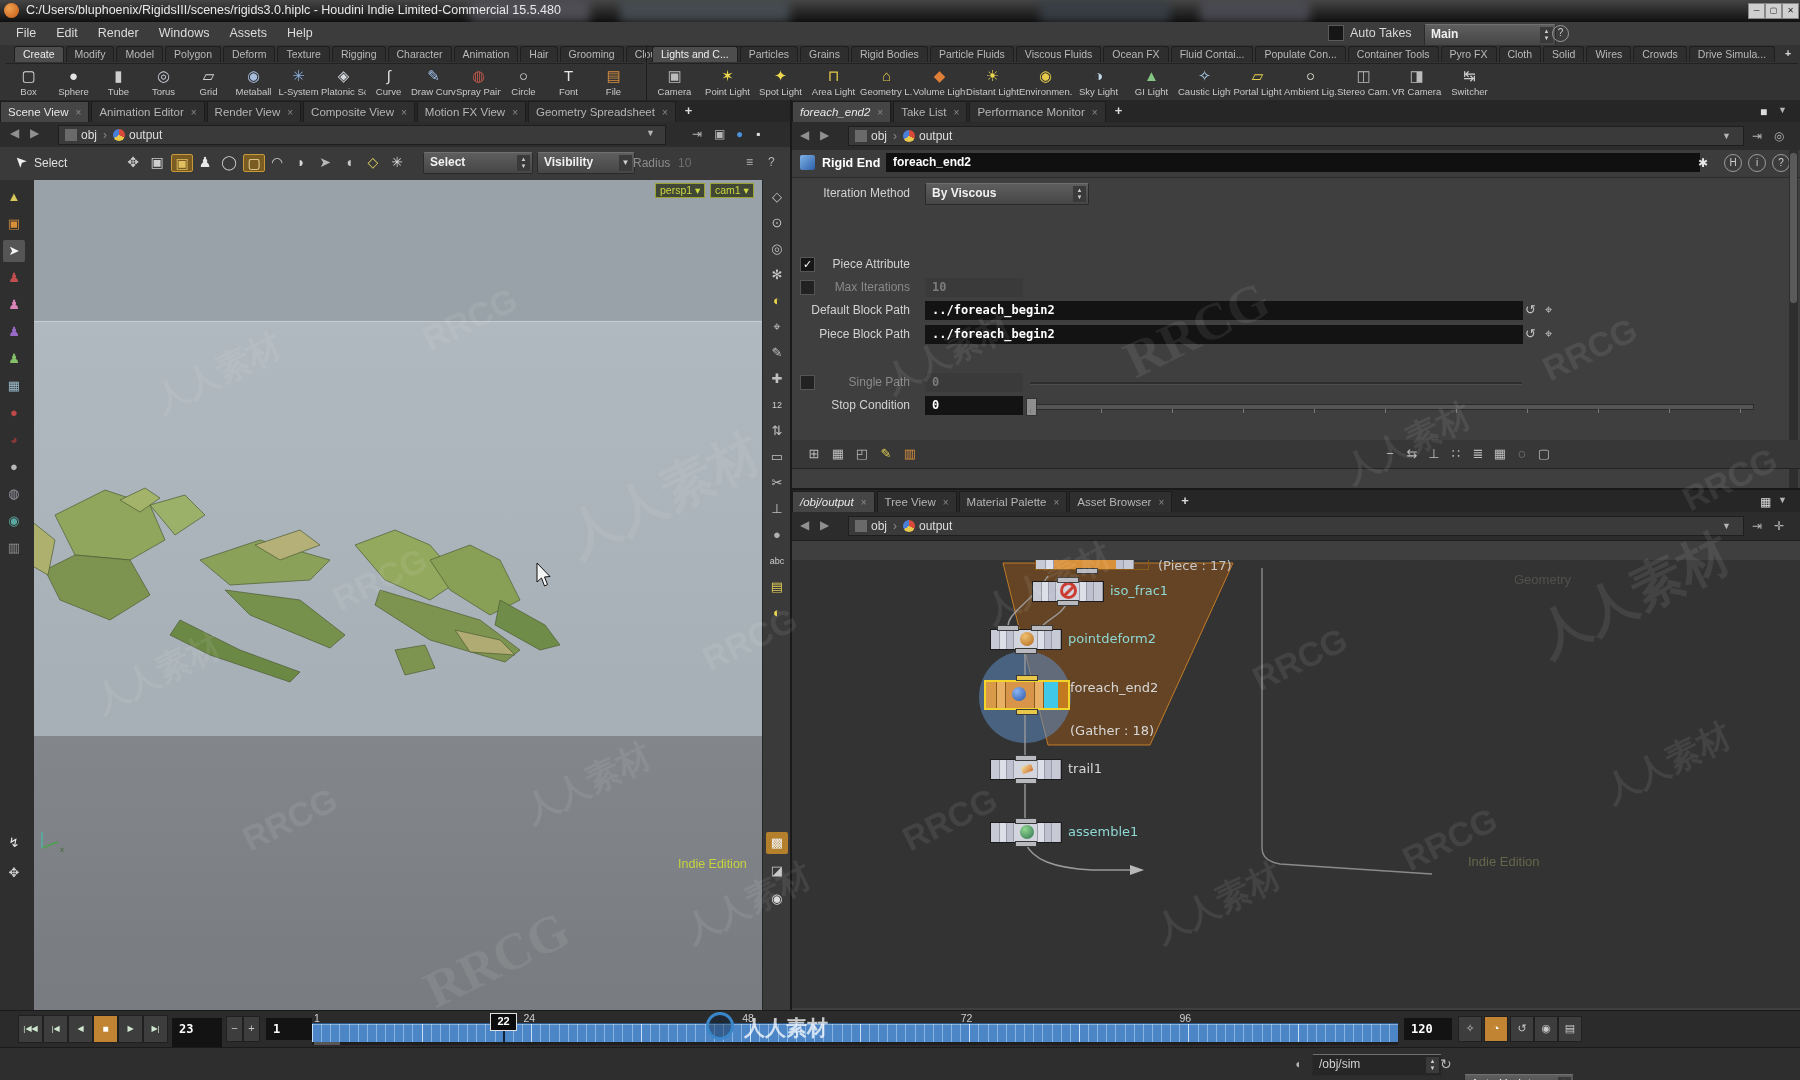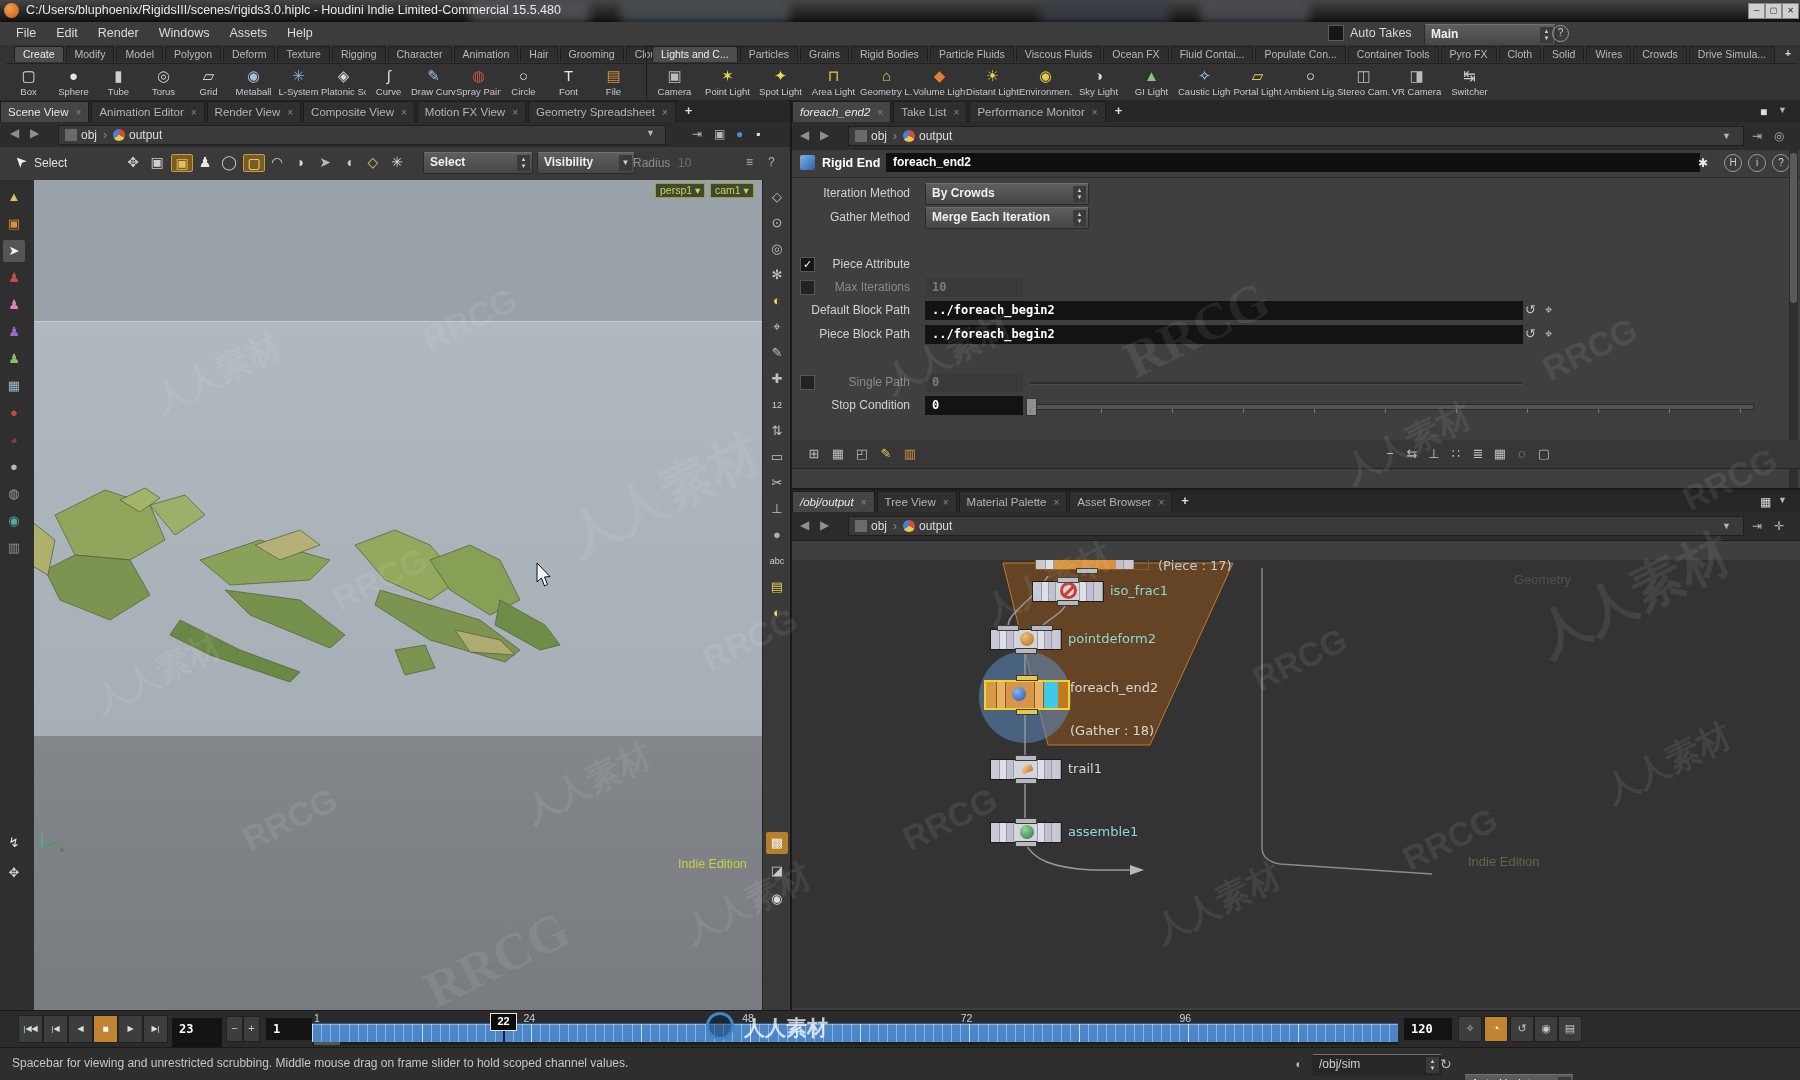--- a/index.html
+++ b/index.html
@@ -329,25 +329,21 @@
       <div class="mini" style="left:30px;top:6px;color:#fff;font-weight:bold;font-size:12.5px;">Rigid End</div>
       <div class="tfield" style="left:94px;top:3px;width:800px;background:#101010;font-family:'Liberation Sans',sans-serif;">foreach_end2</div>
       <div class="mini" style="left:906px;top:6px;color:#e8e8e8;">✱</div>
       <div class="circbtn" style="left:932px;">H</div>
       <div class="circbtn" style="left:956px;">i</div>
       <div class="circbtn" style="left:980px;">?</div>
     </div>
 
     <div class="prow" style="top:83px;">
       <span class="plabel">Iteration Method</span>
-      <div class="dd" style="left:133px;top:0;width:150px;"><span>By Crowds</span><span class="spin">▲<br>▼</span></div>
-    </div>
-    <div class="prow" style="top:107px;">
-      <span class="plabel">Gather Method</span>
-      <div class="dd" style="left:133px;top:0;width:150px;"><span>Merge Each Iteration</span><span class="spin">▲<br>▼</span></div>
+      <div class="dd" style="left:133px;top:0;width:150px;"><span>By Viscous</span><span class="spin">▲<br>▼</span></div>
     </div>
     <div class="prow" style="top:154px;">
       <div class="pcheck" style="left:8px;top:3px;">✓</div>
       <span class="plabel">Piece Attribute</span>
     </div>
     <div class="prow" style="top:177px;">
       <div class="pcheck empty" style="left:8px;top:3px;"></div>
       <span class="plabel dis">Max Iterations</span>
       <div class="tfield dis" style="left:133px;top:1px;width:84px;">10</div>
     </div>
@@ -559,21 +555,20 @@
     </div>
     <div class="tfield" style="left:1404px;top:7px;width:34px;height:22px;line-height:22px;">120</div>
     <div class="tbtn" style="left:1458px;">✧</div>
     <div class="tbtn hl" style="left:1484px;">◔</div>
     <div class="tbtn" style="left:1510px;">↺</div>
     <div class="tbtn" style="left:1534px;">◉</div>
     <div class="tbtn" style="left:1558px;">▤</div>
   </div>
 
   <div id="statusbar">
-    <div id="statusmsg">Spacebar for viewing and unrestricted scrubbing. Middle mouse drag on frame slider to hold scoped channel values.</div>
     <div class="mini" style="left:1294px;top:9px;">◖</div>
     <div class="dd" style="left:1312px;top:6px;width:116px;background:#262626;font-weight:normal;color:#d0d0d0;"><span>/obj/sim</span><span class="spin">▲<br>▼</span></div>
     <div class="mini" style="left:1440px;top:8px;font-size:14px;">↻</div>
     <div class="dd" style="left:1464px;top:6px;width:96px;font-weight:normal;margin-top:20px;"><span>Auto Update</span><span class="spin">▲<br>▼</span></div>
   </div>
 
   <div id="wm">
     <div id="wm-tiles">
         <div class="wmtile" style="left: 150px; top: 350px;">人人素材</div>
         <div class="wmtile" style="left: 420px; top: 300px;">RRCG</div>

